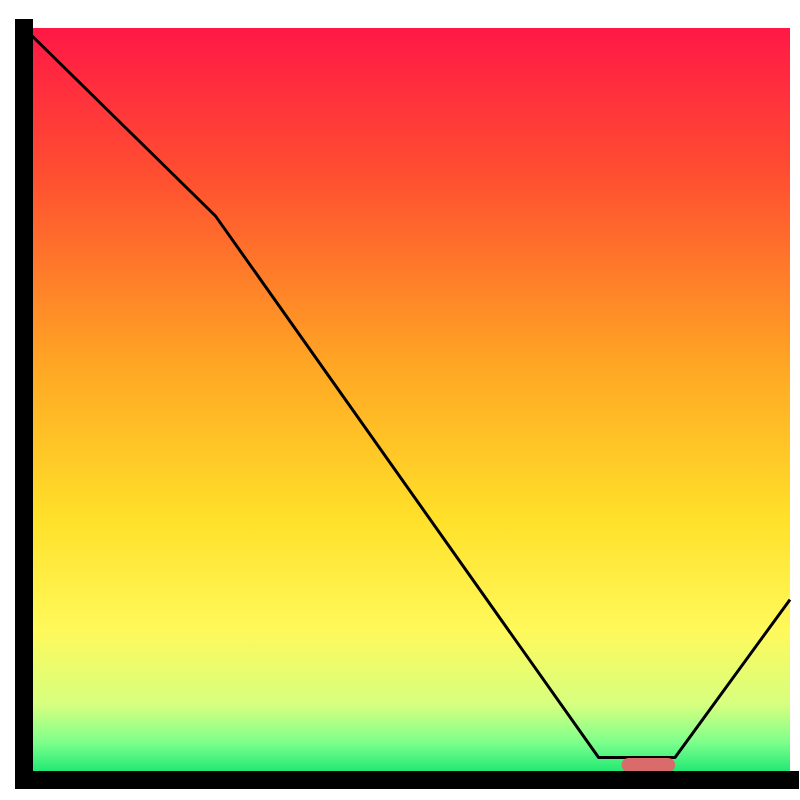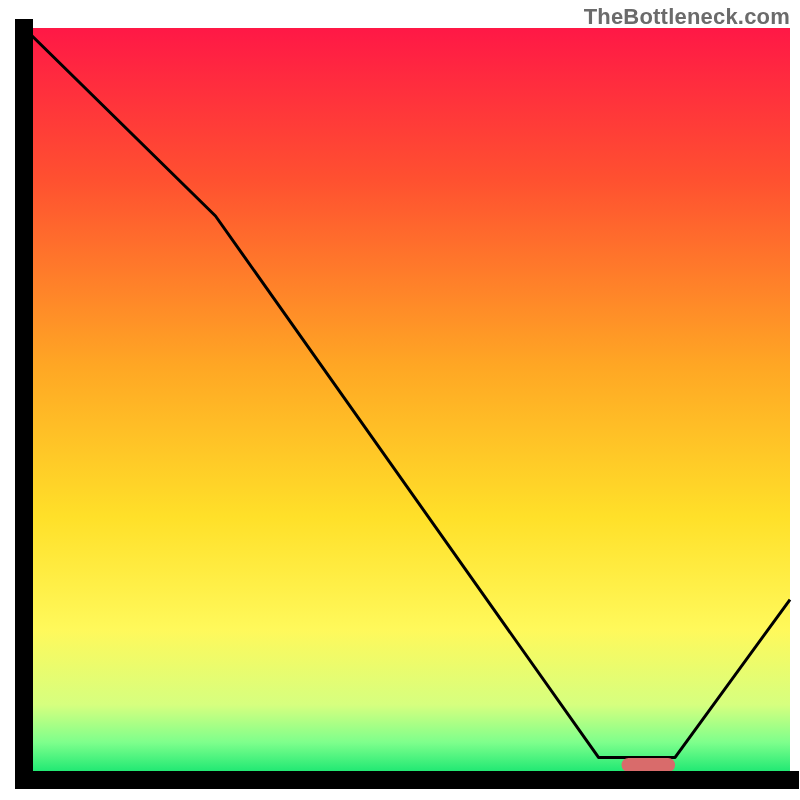--- a/index.html
+++ b/index.html
@@ -25,21 +25,20 @@
     letter-spacing: 0.2px;
   }
   svg {
     display: block;
   }
 </style>
 </head>
 <body>
 
 <div class="container">
-  <div class="watermark">TheBottleneck.com</div>
   <svg id="chart-svg" width="800" height="800" viewBox="0 0 800 800">
     <defs>
       <linearGradient id="bg-grad" x1="0" y1="0" x2="0" y2="1">
           <stop offset="0%" stop-color="#ff1846"></stop>
           <stop offset="20%" stop-color="#ff5030"></stop>
           <stop offset="45%" stop-color="#ffa724"></stop>
           <stop offset="65%" stop-color="#ffe029"></stop>
           <stop offset="80%" stop-color="#fff95b"></stop>
           <stop offset="90%" stop-color="#d6ff7f"></stop>
           <stop offset="95%" stop-color="#7eff8c"></stop>

